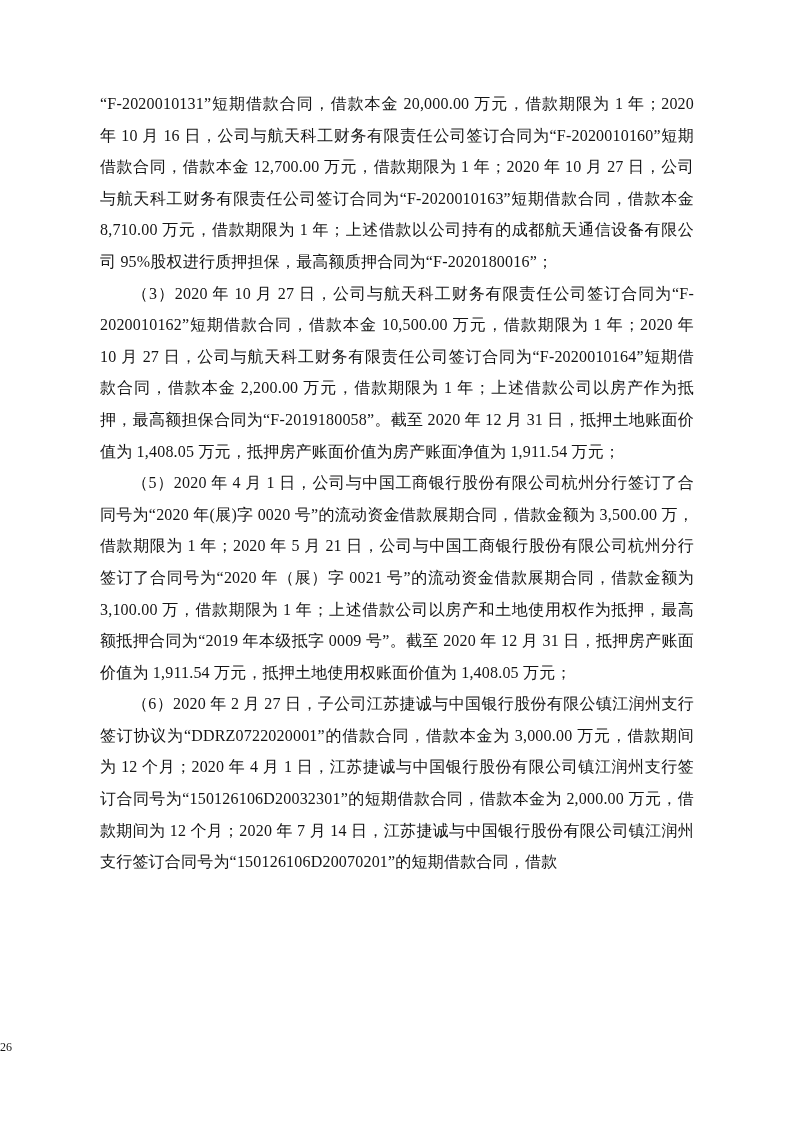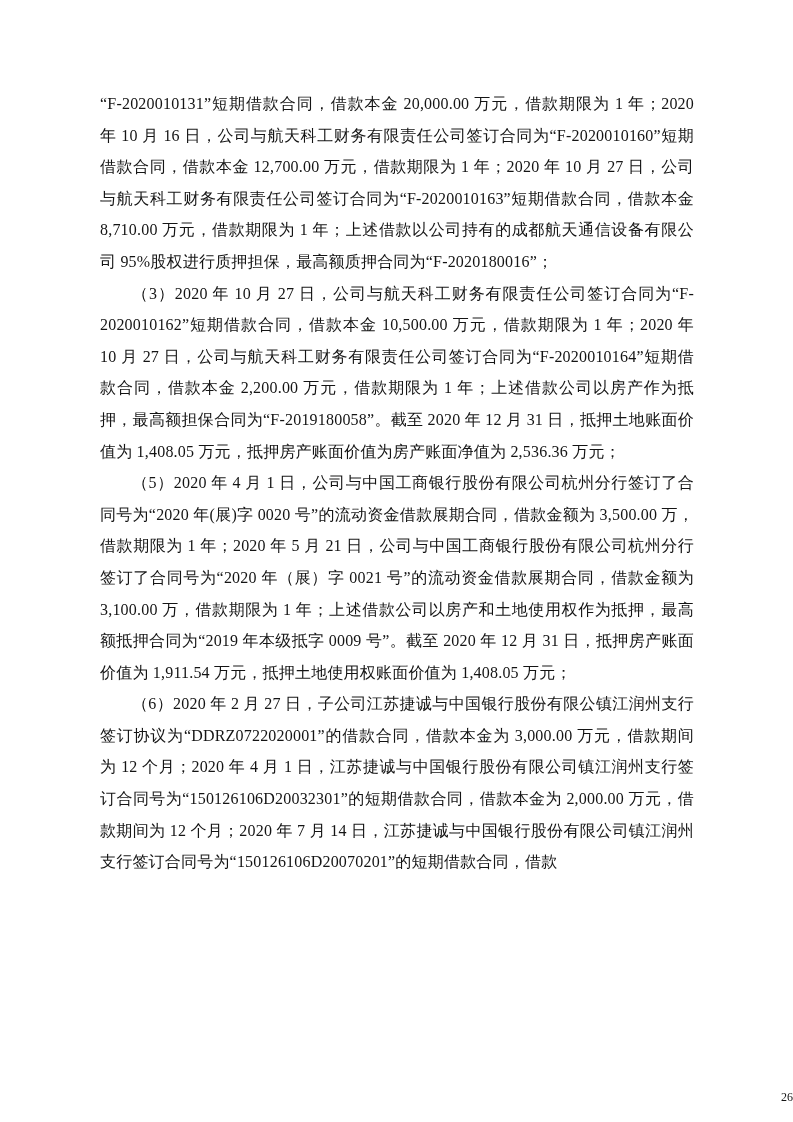--- a/index.html
+++ b/index.html
@@ -29,32 +29,32 @@
   }
   .text-body p {
     margin: 0;
     padding: 0;
   }
   .text-body p.indent {
     text-indent: 2em;
   }
   .page-footer {
     position: absolute;
-    top: 1086px;
+    top: 1036px;
     left: 0;
     width: 100%;
-    text-align: right;
+    text-align: left;
     font-size: 12px;
     color: #141414;
   }
 </style>
 </head>
 <body>
 
 <div class="page">
   <div class="text-body">
     <p>“F-2020010131”短期借款合同，借款本金 20,000.00 万元，借款期限为 1 年；2020 年 10 月 16 日，公司与航天科工财务有限责任公司签订合同为“F-2020010160”短期借款合同，借款本金 12,700.00 万元，借款期限为 1 年；2020 年 10 月 27 日，公司与航天科工财务有限责任公司签订合同为“F-2020010163”短期借款合同，借款本金 8,710.00 万元，借款期限为 1 年；上述借款以公司持有的成都航天通信设备有限公司 95%股权进行质押担保，最高额质押合同为“F-2020180016”；</p>
-    <p class="indent">（3）2020 年 10 月 27 日，公司与航天科工财务有限责任公司签订合同为“F-2020010162”短期借款合同，借款本金 10,500.00 万元，借款期限为 1 年；2020 年 10 月 27 日，公司与航天科工财务有限责任公司签订合同为“F-2020010164”短期借款合同，借款本金 2,200.00 万元，借款期限为 1 年；上述借款公司以房产作为抵押，最高额担保合同为“F-2019180058”。截至 2020 年 12 月 31 日，抵押土地账面价值为 1,408.05 万元，抵押房产账面价值为房产账面净值为 2,536.36 万元；</p>
+    <p class="indent">（3）2020 年 10 月 27 日，公司与航天科工财务有限责任公司签订合同为“F-2020010162”短期借款合同，借款本金 10,500.00 万元，借款期限为 1 年；2020 年 10 月 27 日，公司与航天科工财务有限责任公司签订合同为“F-2020010164”短期借款合同，借款本金 2,200.00 万元，借款期限为 1 年；上述借款公司以房产作为抵押，最高额担保合同为“F-2019180058”。截至 2020 年 12 月 31 日，抵押土地账面价值为 1,408.05 万元，抵押房产账面价值为房产账面净值为 1,911.54 万元；</p>
     <p class="indent">（5）2020 年 4 月 1 日，公司与中国工商银行股份有限公司杭州分行签订了合同号为“2020 年(展)字 0020 号”的流动资金借款展期合同，借款金额为 3,500.00 万，借款期限为 1 年；2020 年 5 月 21 日，公司与中国工商银行股份有限公司杭州分行签订了合同号为“2020 年（展）字 0021 号”的流动资金借款展期合同，借款金额为 3,100.00 万，借款期限为 1 年；上述借款公司以房产和土地使用权作为抵押，最高额抵押合同为“2019 年本级抵字 0009 号”。截至 2020 年 12 月 31 日，抵押房产账面价值为 1,911.54 万元，抵押土地使用权账面价值为 1,408.05 万元；</p>
     <p class="indent">（6）2020 年 2 月 27 日，子公司江苏捷诚与中国银行股份有限公镇江润州支行签订协议为“DDRZ0722020001”的借款合同，借款本金为 3,000.00 万元，借款期间为 12 个月；2020 年 4 月 1 日，江苏捷诚与中国银行股份有限公司镇江润州支行签订合同号为“150126106D20032301”的短期借款合同，借款本金为 2,000.00 万元，借款期间为 12 个月；2020 年 7 月 14 日，江苏捷诚与中国银行股份有限公司镇江润州支行签订合同号为“150126106D20070201”的短期借款合同，借款</p>
   </div>
   <div class="page-footer">26</div>
 </div>
 
 </body></html>

